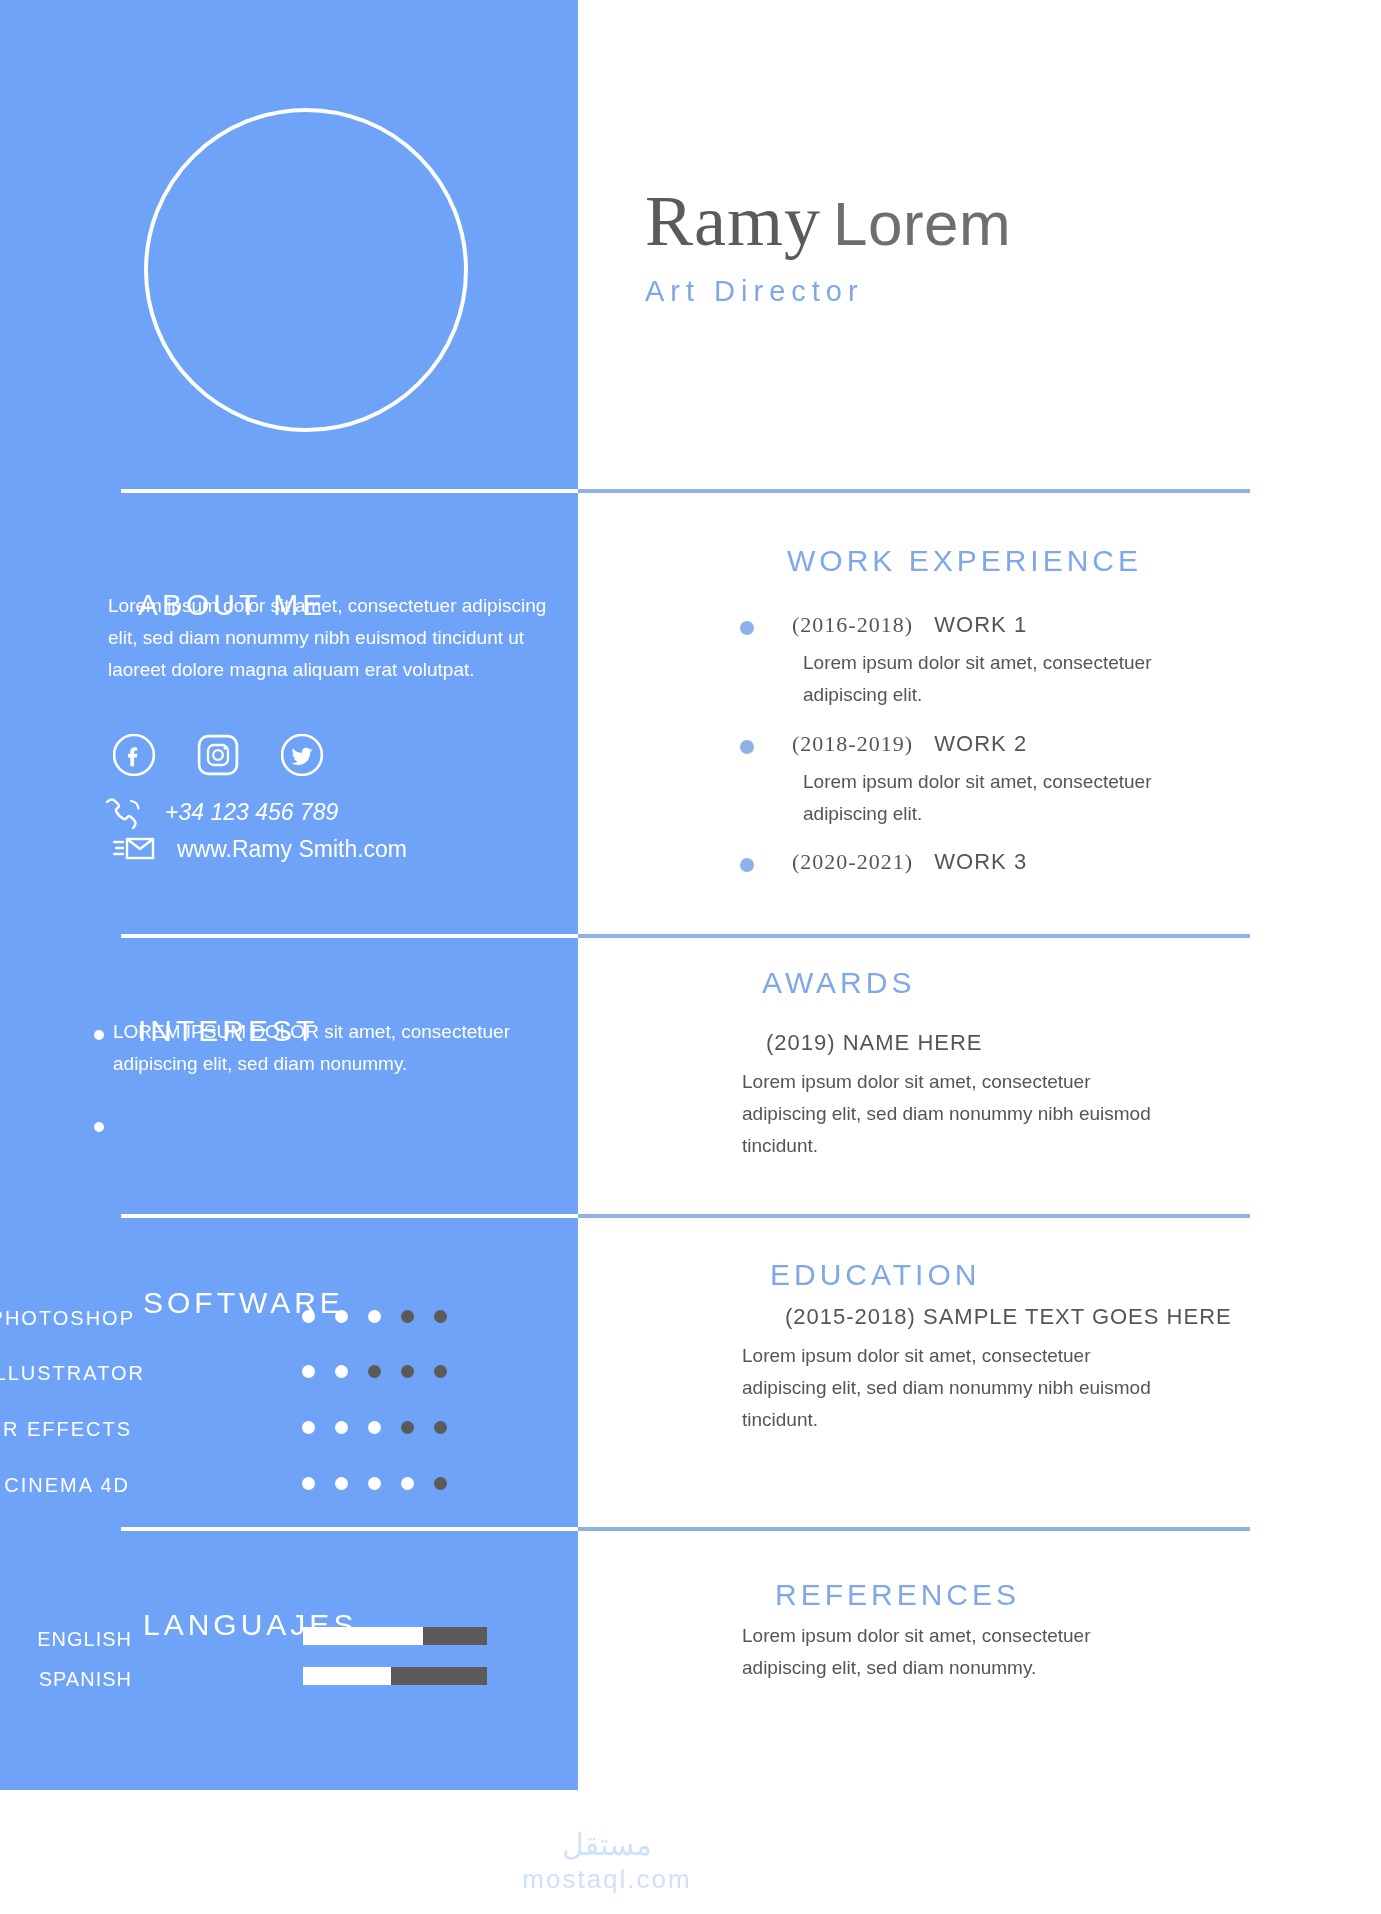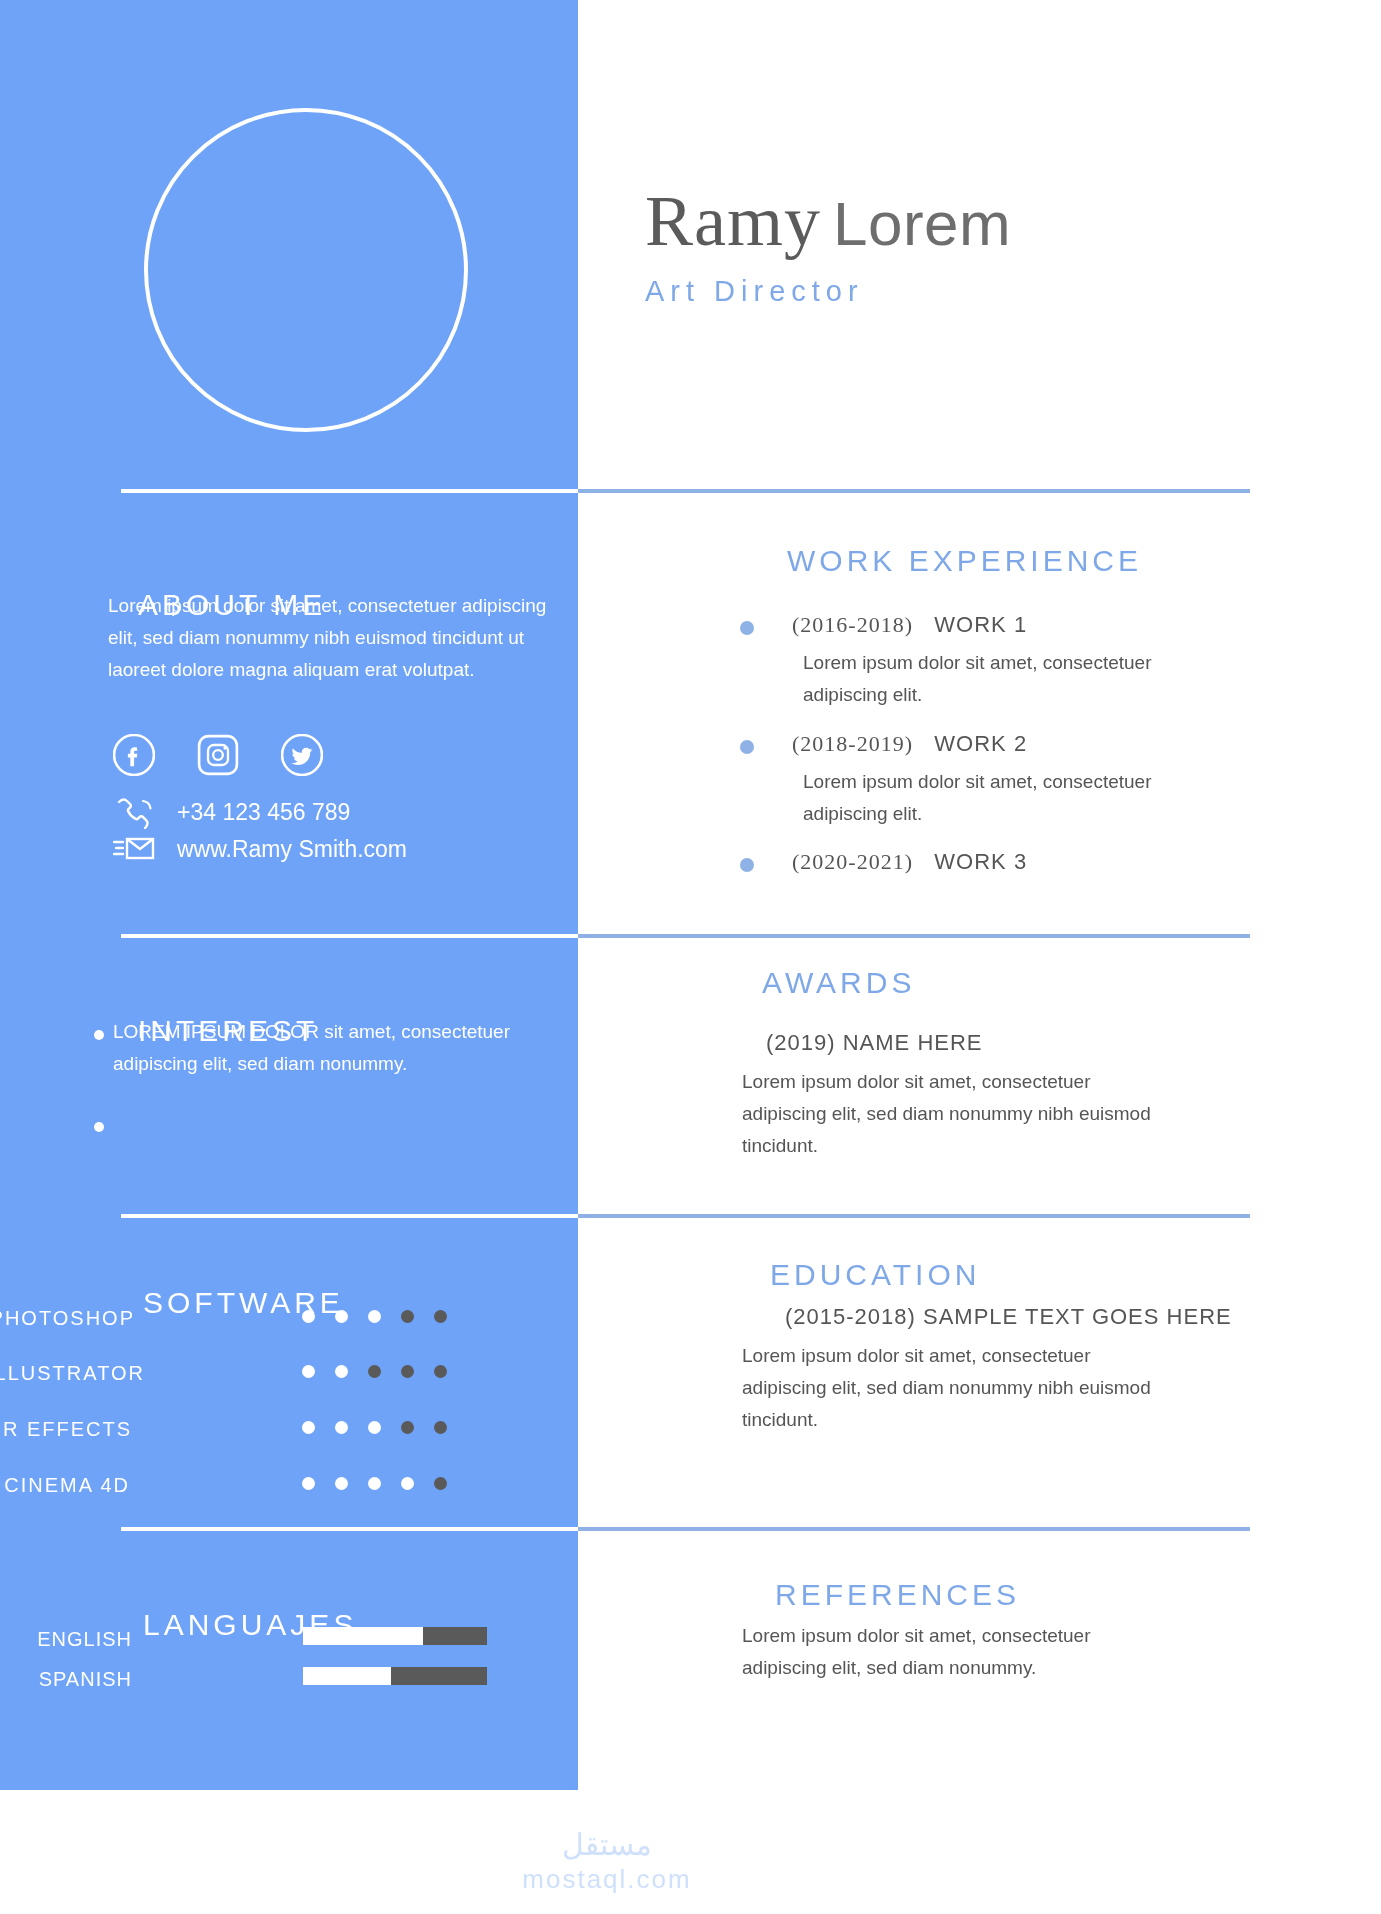--- a/index.html
+++ b/index.html
@@ -268,21 +268,21 @@
       </svg>
     </span>
     <span>
       <svg class="social-icon" viewBox="0 0 40 40">
         <circle cx="20" cy="20" r="19" fill="none" stroke="#ffffff" stroke-width="2.5"></circle>
         <path d="M30 15.1c-.7.3-1.5.5-2.3.6.8-.5 1.5-1.3 1.8-2.2-.8.5-1.6.8-2.6 1-.7-.8-1.8-1.3-3-1.3-2.3 0-4.1 1.8-4.1 4.1 0 .3 0 .6.1.9-3.4-.2-6.5-1.8-8.5-4.3-.4.6-.6 1.3-.6 2.1 0 1.4.7 2.7 1.8 3.4-.7 0-1.3-.2-1.8-.5 0 2 1.4 3.7 3.3 4.1-.3.1-.7.1-1.1.1-.3 0-.5 0-.8-.1.5 1.6 2 2.8 3.8 2.9-1.4 1.1-3.2 1.8-5.1 1.8h-1c1.8 1.2 4 1.8 6.3 1.8 7.5 0 11.6-6.2 11.6-11.6v-.5c.8-.6 1.5-1.3 2.2-2.3z" fill="#ffffff"></path>
       </svg>
     </span>
   </div>
 
-  <div class="contact-line" style="left:113px; top:795px;">
+  <div class="contact-line" style="left:101px; top:795px;font-style:italic;">
     <span>
       <svg class="contact-ico" viewBox="0 0 44 34">
         <path d="M6 7c3-3 6-3 8-1l3 3c1.2 1.2 1 2.6 0 3.6l-1.6 1.6c-.7.7-.6 1.4-.2 2.2 1.6 3.2 4.3 5.9 7.5 7.5.8.4 1.5.5 2.2-.2l1.6-1.6c1-1 2.4-1.2 3.6 0l3 3c2 2 2 5-1 8" fill="none" stroke="#ffffff" stroke-width="2.4" stroke-linecap="round"></path>
         <path d="M30 6c4 .5 7 3.5 7.5 7.5" fill="none" stroke="#ffffff" stroke-width="2.2" stroke-linecap="round"></path>
       </svg>
     </span>
     <span>+34 123 456 789</span>
   </div>
 
   <div class="contact-line" style="left:113px; top:832px;">

